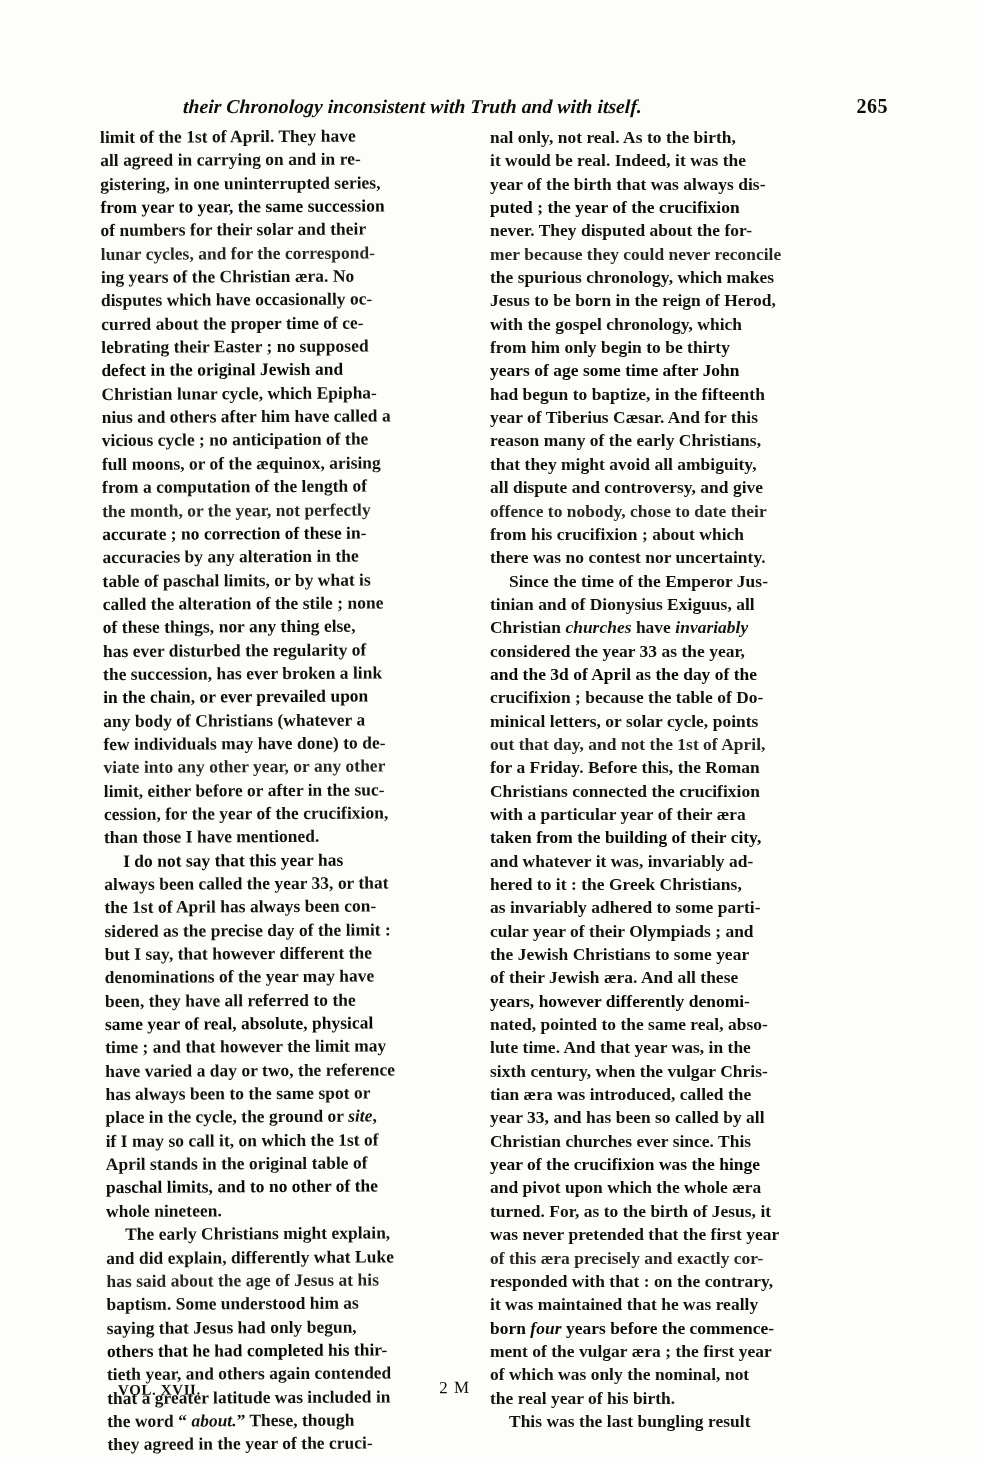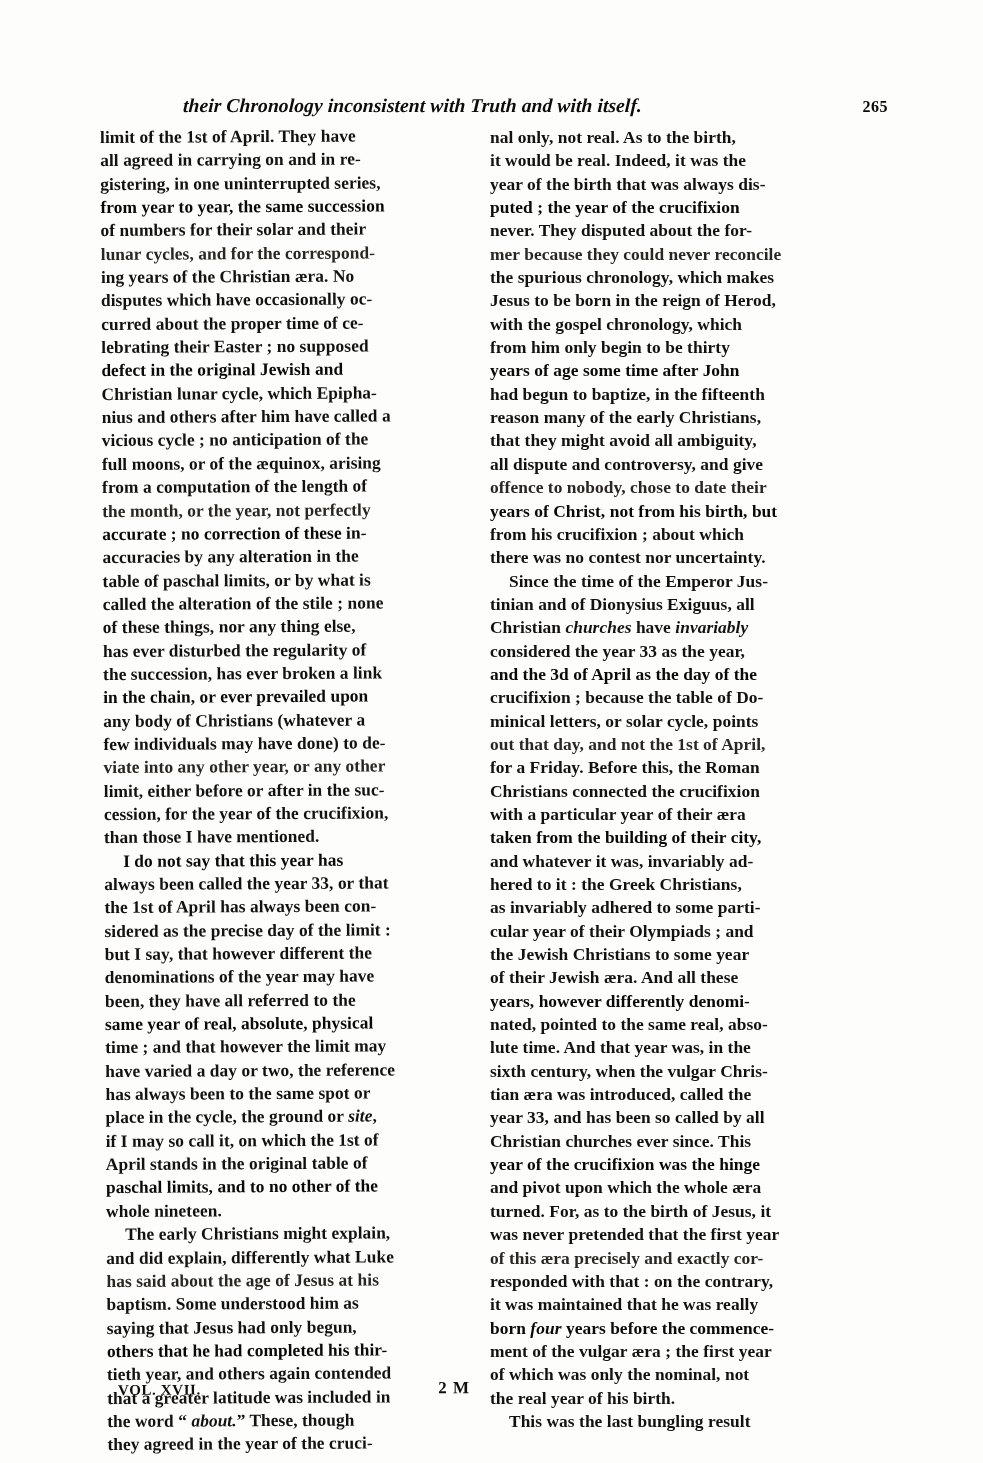--- a/index.html
+++ b/index.html
@@ -38,21 +38,21 @@
     font-weight: 700;
     font-size: 19.5px;
     letter-spacing: 0.1px;
     white-space: nowrap;
     margin-left: 68px;
     transform: skewX(-3deg);
     color: #0d0c0a;
   }
   .head-folio {
     font-weight: 700;
-    font-size: 16px;
+    font-size: 20px;
     letter-spacing: 0.5px;
     color: #0b0a09;
     text-align: right;
   }
 
   
   .columns {
     position: absolute;
     top: 126px;
     left: 100px;
@@ -98,21 +98,21 @@
     transform: rotate(-0.32deg);
     transform-origin: left top;
   }
   .vol {
     font-size: 15px;
     font-weight: 700;
     letter-spacing: 0.6px;
   }
   .sig {
     font-size: 17px;
-    font-weight: 700;
+    font-weight: 400;
     letter-spacing: 1px;
   }
 </style>
 </head>
 <body>
 
 <div class="page">
 
   <div class="running-head">
     <span class="head-title">their Chronology inconsistent with Truth and with itself.</span>
@@ -185,25 +185,25 @@
         <div class="line">year of the birth that was always dis-</div>
         <div class="line ink-h">puted ;  the year of the crucifixion</div>
         <div class="line">never.  They disputed about the for-</div>
         <div class="line ink-l">mer because they could never reconcile</div>
         <div class="line">the spurious chronology, which makes</div>
         <div class="line">Jesus to be born in the reign of Herod,</div>
         <div class="line">with the gospel chronology, which</div>
         <div class="line">from him only begin to be thirty</div>
         <div class="line ink-h">years of age some time after John</div>
         <div class="line">had begun to baptize, in the fifteenth</div>
+        <div class="line">year of Tiberius Cæsar.   And for this</div>
         <div class="line">reason many of the early Christians,</div>
         <div class="line">that they might avoid all ambiguity,</div>
         <div class="line">all dispute and controversy, and give</div>
         <div class="line ink-l">offence to nobody, chose to date their</div>
-        <div class="line ink-h">years of Christ, not from his birth, but</div>
         <div class="line">from his crucifixion ;  about which</div>
         <div class="line">there was no contest nor uncertainty.</div>
         <div class="line ind">Since the time of the Emperor Jus-</div>
         <div class="line">tinian and of Dionysius Exiguus, all</div>
         <div class="line">Christian <i>churches</i> have <i>invariably</i></div>
         <div class="line">considered the year 33 as the year,</div>
         <div class="line ink-h">and the 3d of April as the day of the</div>
         <div class="line">crucifixion ; because the table of Do-</div>
         <div class="line">minical letters, or solar cycle, points</div>
         <div class="line ink-l">out that day, and not the 1st of April,</div>

